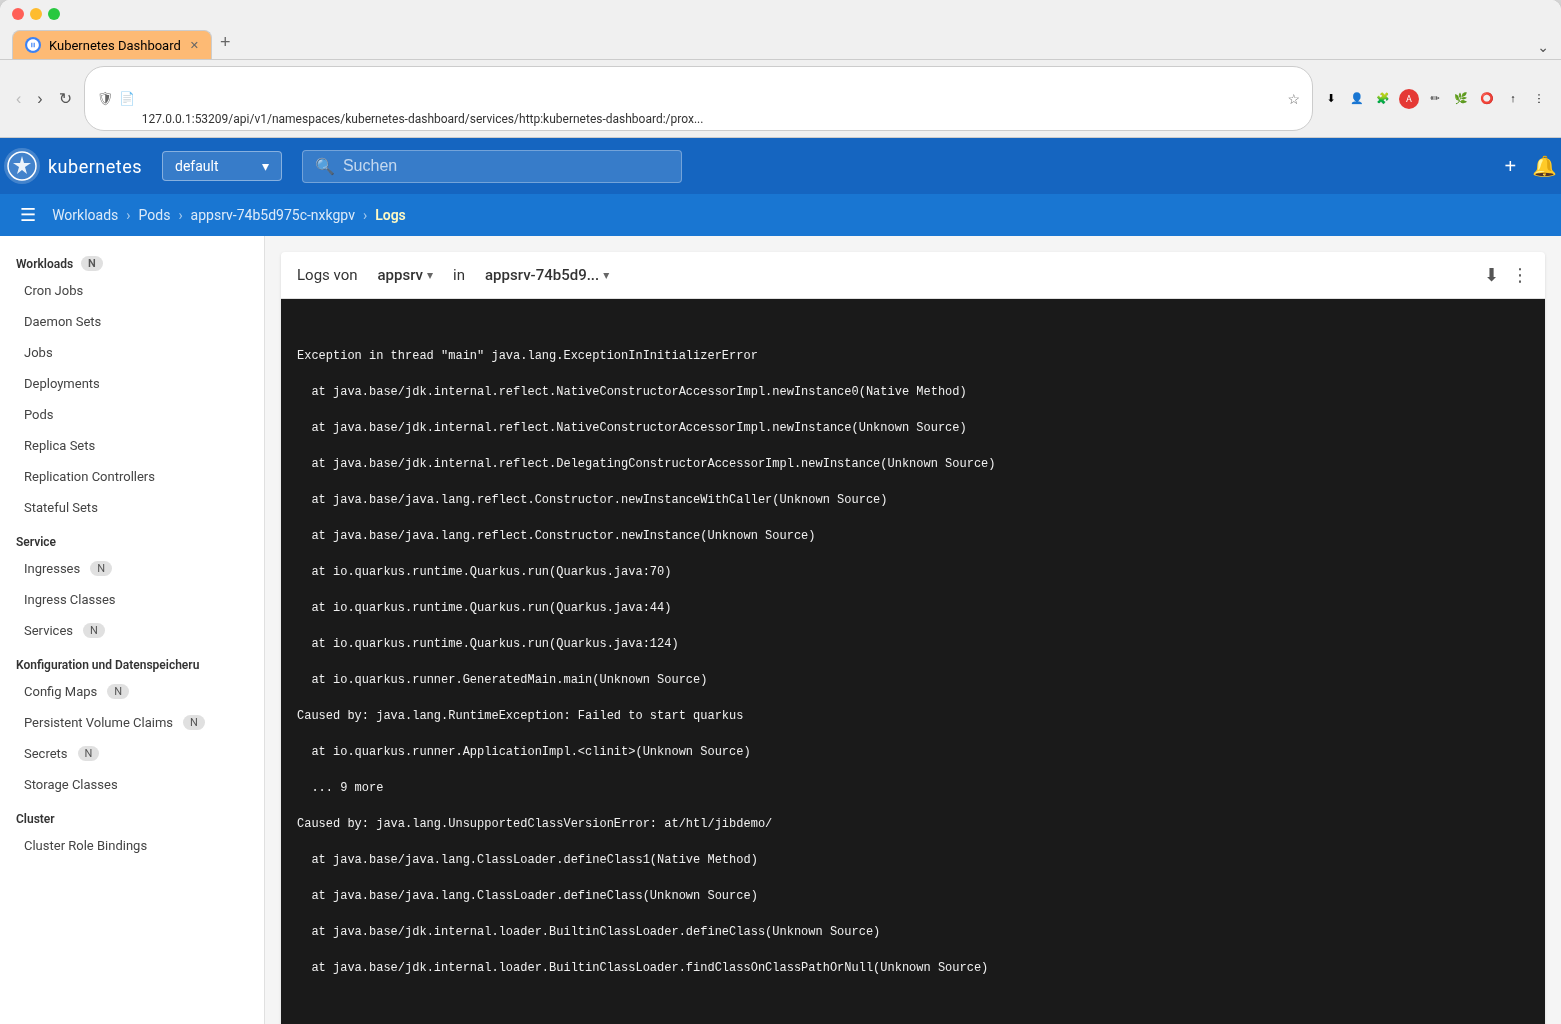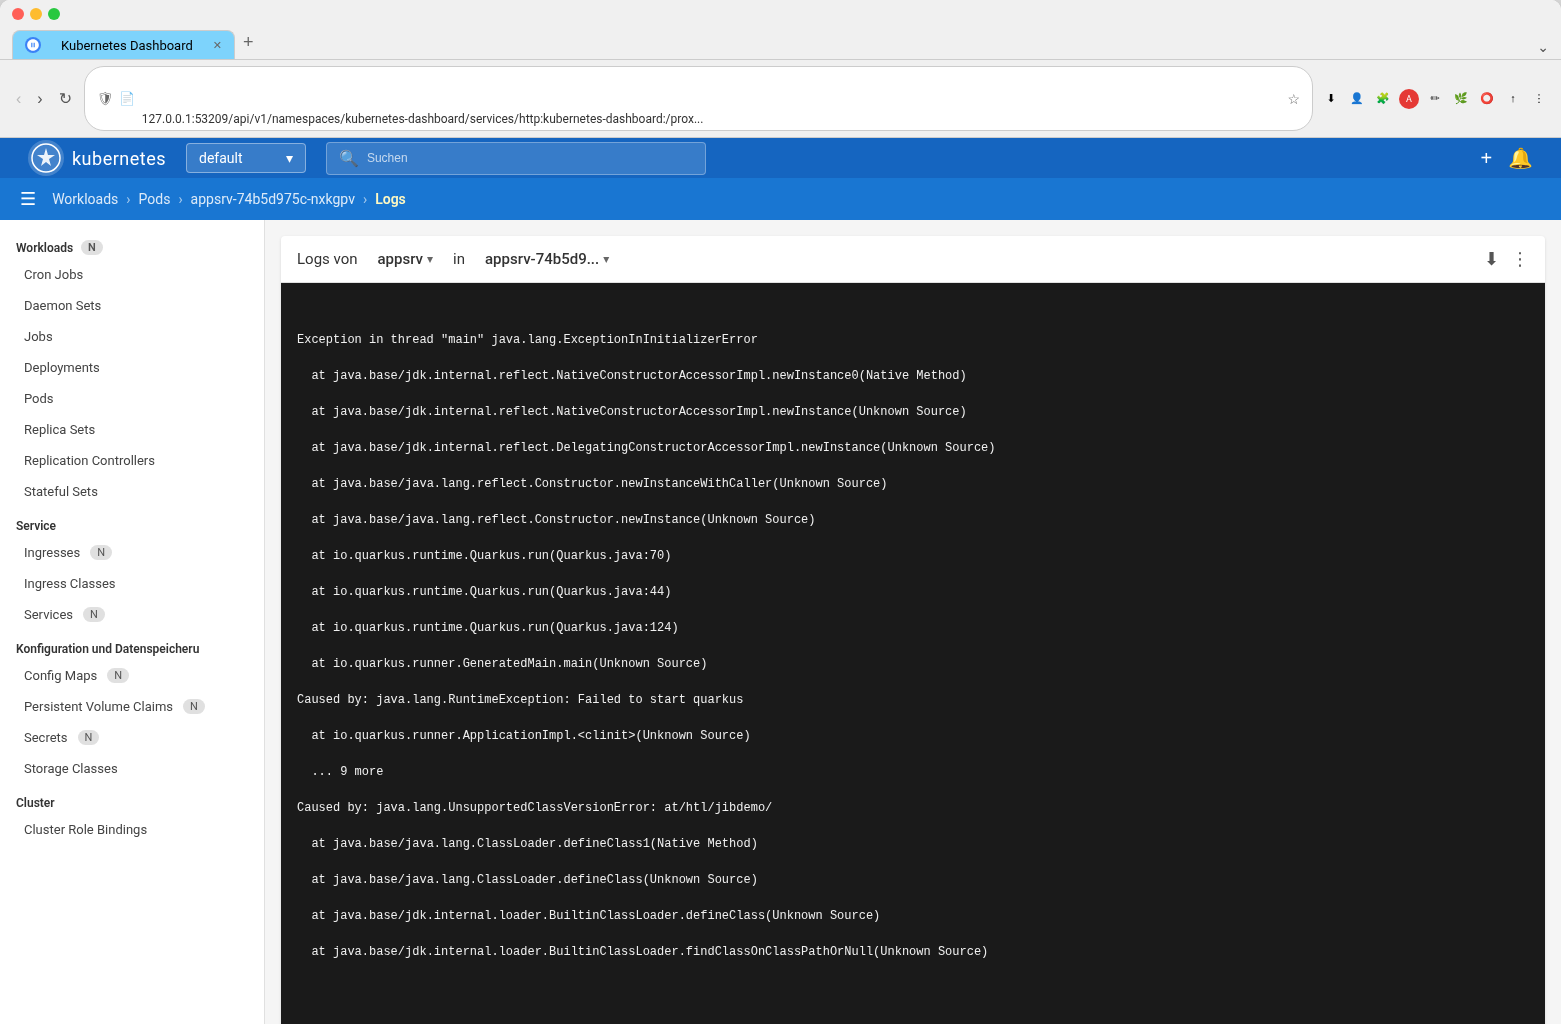--- a/index.html
+++ b/index.html
@@ -36,22 +36,22 @@
     .traffic-green { background: #28c840; }
 
     .browser-tabs {
       display: flex;
       align-items: flex-end;
       gap: 0;
     }
     .browser-tab {
       display: flex;
       align-items: center;
-      gap: 20px;
-      background: #7dd3fc;
+      gap: 8px;
+      background: #fdba74;
       border-radius: 8px 8px 0 0;
       padding: 6px 12px;
       font-size: 13px;
       min-width: 200px;
       border: 1px solid #ccc;
       border-bottom: none;
     }
     .tab-favicon {
       width: 16px;
       height: 16px;
@@ -127,22 +127,22 @@
       justify-content: center;
       font-size: 12px;
       cursor: pointer;
     }
 
     
     .app-header {
       background: #1565c0;
       display: flex;
       align-items: center;
-      padding: 0 28px;
-      height: 40px;
+      padding: 0 4px;
+      height: 56px;
       gap: 20px;
     }
     .app-logo {
       display: flex;
       align-items: center;
       gap: 8px;
       color: #fff;
       font-size: 18px;
       font-weight: 500;
     }
@@ -171,21 +171,21 @@
       border-radius: 4px;
       display: flex;
       align-items: center;
       padding: 6px 12px;
       gap: 8px;
     }
     .search-bar input {
       background: none;
       border: none;
       color: #fff;
-      font-size: 12px;
+      font-size: 16px;
       outline: none;
       width: 100%;
     }
     .search-bar input::placeholder { color: rgba(255,255,255,0.7); }
     .header-actions {
       margin-left: auto;
       display: flex;
       gap: 16px;
       align-items: center;
     }

